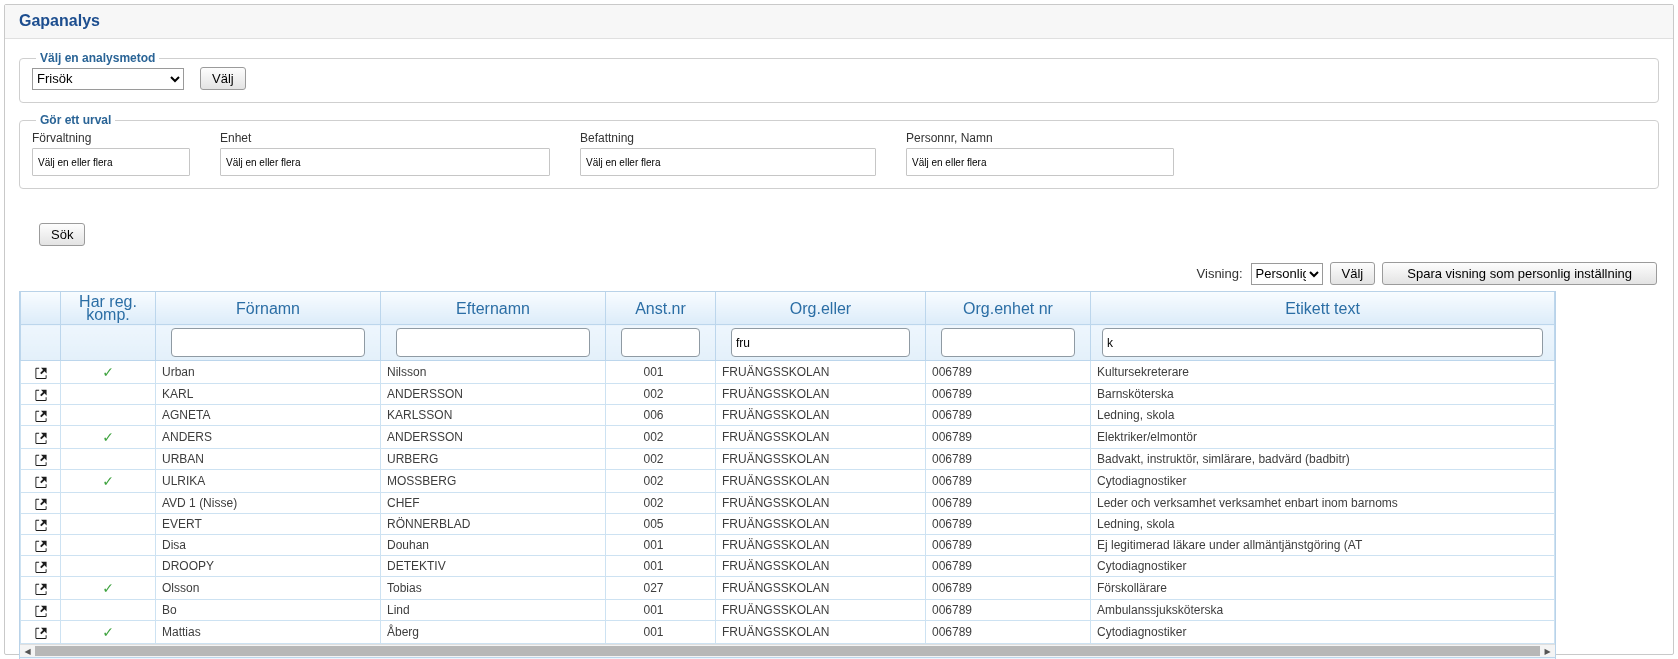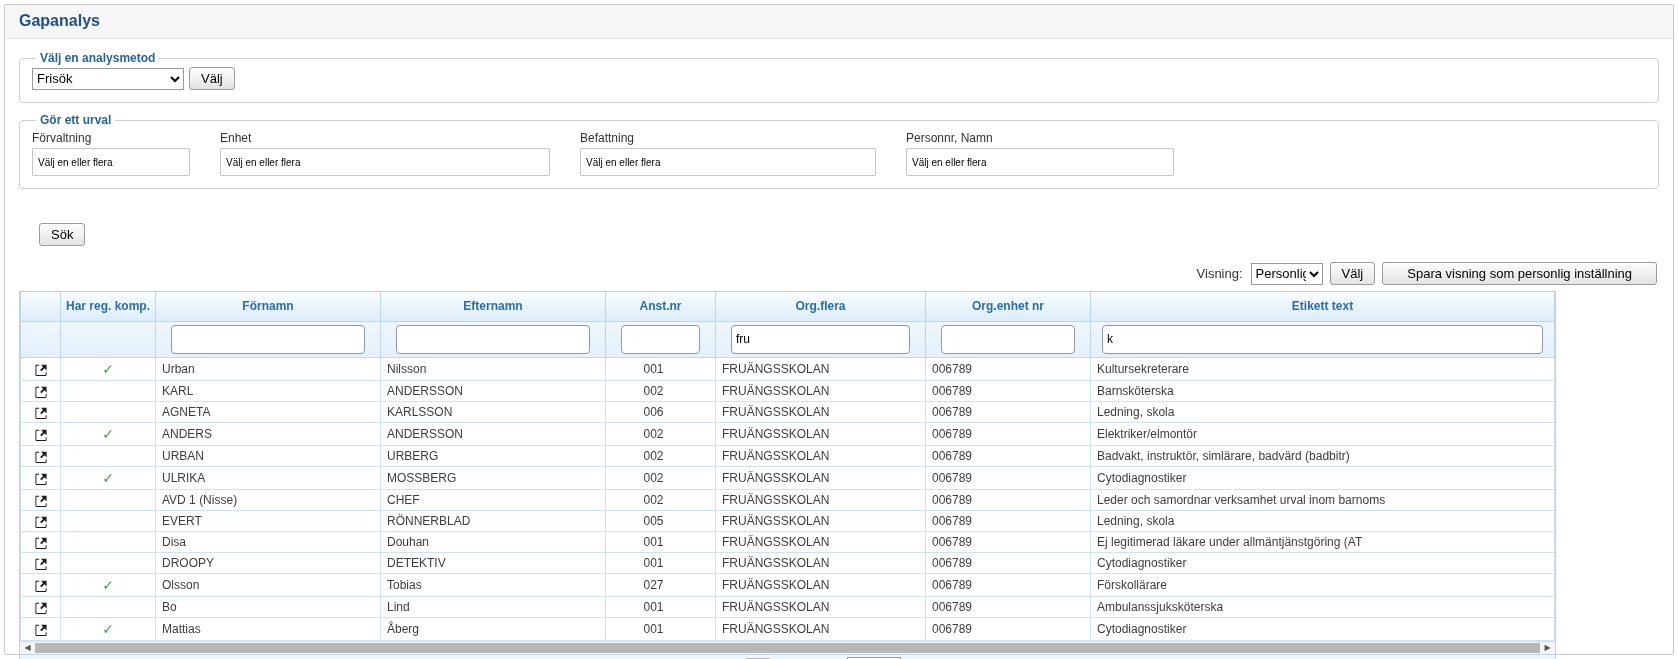--- a/index.html
+++ b/index.html
@@ -6,21 +6,21 @@
   html,body { margin:0; padding:0; width:1678px; height:659px; background:#fff;
     font-family:"Liberation Sans","DejaVu Sans",sans-serif; overflow:hidden; }
   .window { margin:4px; border:1px solid #c9c9c9; border-radius:2px; height:651px; background:#fff; position:relative; }
   .titlebar { background:#f7f7f7; border-bottom:1px solid #e0e0e0; padding:7px 14px 8px; }
   .titlebar h1 { margin:0; font-size:16px; color:#1d4e8f; font-weight:bold; }
   .content { padding:12px 14px 0; }
 
   fieldset { border:1px solid #cfcfcf; border-radius:4px; margin:0 0 10px 0; padding:2px 12px 12px; }
   legend { color:#2a6496; font-weight:bold; font-size:12px; padding:0 4px; margin-left:4px; }
 
-  .inline { display:flex; align-items:center; gap:5px; }
+  .inline { display:flex; align-items:center; gap:16px; }
   select { font-size:13px; height:22px; border:1px solid #9a9a9a; background:#fff; color:#000; }
   .sel-analys { width:152px; }
   .sel-visning { width:72px; }
   .sel-pagesize { width:54px; height:19px; font-size:12px; }
 
   button { font-family:inherit; font-size:13px; color:#000; padding:2px 11px; height:23px;
     background:linear-gradient(#fdfdfd,#e3e3e3); border:1px solid #9b9b9b; border-radius:3px; cursor:pointer; }
 
   .urval-row { display:flex; gap:30px; }
   .fld label { display:block; font-size:12px; color:#333; margin:2px 0 3px; }
@@ -30,21 +30,21 @@
   .sok-row { margin:34px 0 0 4px;padding-left:16px; }
   .visning-row { margin:16px 2px 6px 0; display:flex; justify-content:flex-end; align-items:center; gap:7px; font-size:13px; color:#333; }
   .visning-row .lbl { margin-right:1px; }
   .btn-spara { padding:2px 24px; }
 
   
   .grid { width:1537px; border:1px solid #b9d2e8; margin-top:2px; }
   table { border-collapse:collapse; table-layout:fixed; width:100%; }
   col.c0{width:40px;} col.c1{width:95px;} col.c2{width:225px;} col.c3{width:225px;}
   col.c4{width:110px;} col.c5{width:210px;} col.c6{width:165px;}
-  thead tr.hdr th { background:linear-gradient(#f8fcff,#dcecf9); color:#2b6ea5; font-size:12px; font-weight:bold;
+  thead tr.hdr th { background:linear-gradient(#f8fcff,#dcecf9); color:#2b6ea5; font-size:16px; font-weight:normal;
     border:1px solid #bcd6ec; border-top:none; padding:3px 4px; height:29px; line-height:13px; text-align:center; }
   thead tr.flt td { background:linear-gradient(#eef6fd,#e3f0fa); border:1px solid #bcd6ec; padding:3px 4px; height:28px; text-align:center; }
   .fi { height:29px; border:1px solid #8f9aa3; border-radius:4px; font-size:12px; color:#000; padding:1px 4px; width:calc(100% - 22px); }
   .fi.et { width:calc(100% - 14px); text-align:left; }
   tbody td { background:#fff; border:1px solid #cde2f2; font-size:12px; color:#3d3d3d; padding:3px 6px; height:21px;
     white-space:nowrap; overflow:hidden; }
   td.ci { text-align:center; padding:2px 0; cursor:pointer; }
   td.ck { text-align:center; color:#3fa33f; font-size:14px; font-weight:bold; }
   td.cn { text-align:center; padding-right:20px; }
   .ext { width:12px; height:13px; fill:#1c1c1c; vertical-align:middle; }
@@ -134,21 +134,21 @@
             <col class="c6">
             <col class="c7">
           </colgroup>
         <thead>
           <tr class="hdr">
             <th></th>
             <th>Har reg. komp.</th>
             <th>Förnamn</th>
             <th>Efternamn</th>
             <th>Anst.nr</th>
-            <th>Org.flera</th>
+            <th>Org.eller</th>
             <th>Org.enhet nr</th>
             <th>Etikett text</th>
           </tr>
           <tr class="flt">
             <td></td>
             <td></td>
             <td><input class="fi" value="" style=""></td>
             <td><input class="fi" value="" style=""></td>
             <td><input class="fi" value="" style=""></td>
             <td><input class="fi" value="fru" style=""></td>
@@ -232,21 +232,21 @@
           <tr>
             <td class="ci"><svg class="ext" viewBox="0 0 12 14">
                   <path d="M11 10h1v3c0 .55-.45 1-1 1H1c-.55 0-1-.45-1-1V3c0-.55.45-1 1-1h3v1H1v10h10v-3zM6 2l2.25 2.25L5 7.5 6.5 9l3.25-3.25L12 8V2H6z"></path>
                 </svg></td>
             <td class="ck"></td>
             <td>AVD 1 (Nisse)</td>
             <td>CHEF</td>
             <td class="cn">002</td>
             <td>FRUÄNGSSKOLAN</td>
             <td>006789</td>
-            <td>Leder och samordnar verksamhet urval inom barnoms</td>
+            <td>Leder och verksamhet verksamhet enbart inom barnoms</td>
           </tr>
           <tr>
             <td class="ci"><svg class="ext" viewBox="0 0 12 14">
                   <path d="M11 10h1v3c0 .55-.45 1-1 1H1c-.55 0-1-.45-1-1V3c0-.55.45-1 1-1h3v1H1v10h10v-3zM6 2l2.25 2.25L5 7.5 6.5 9l3.25-3.25L12 8V2H6z"></path>
                 </svg></td>
             <td class="ck"></td>
             <td>EVERT</td>
             <td>RÖNNERBLAD</td>
             <td class="cn">005</td>
             <td>FRUÄNGSSKOLAN</td>

